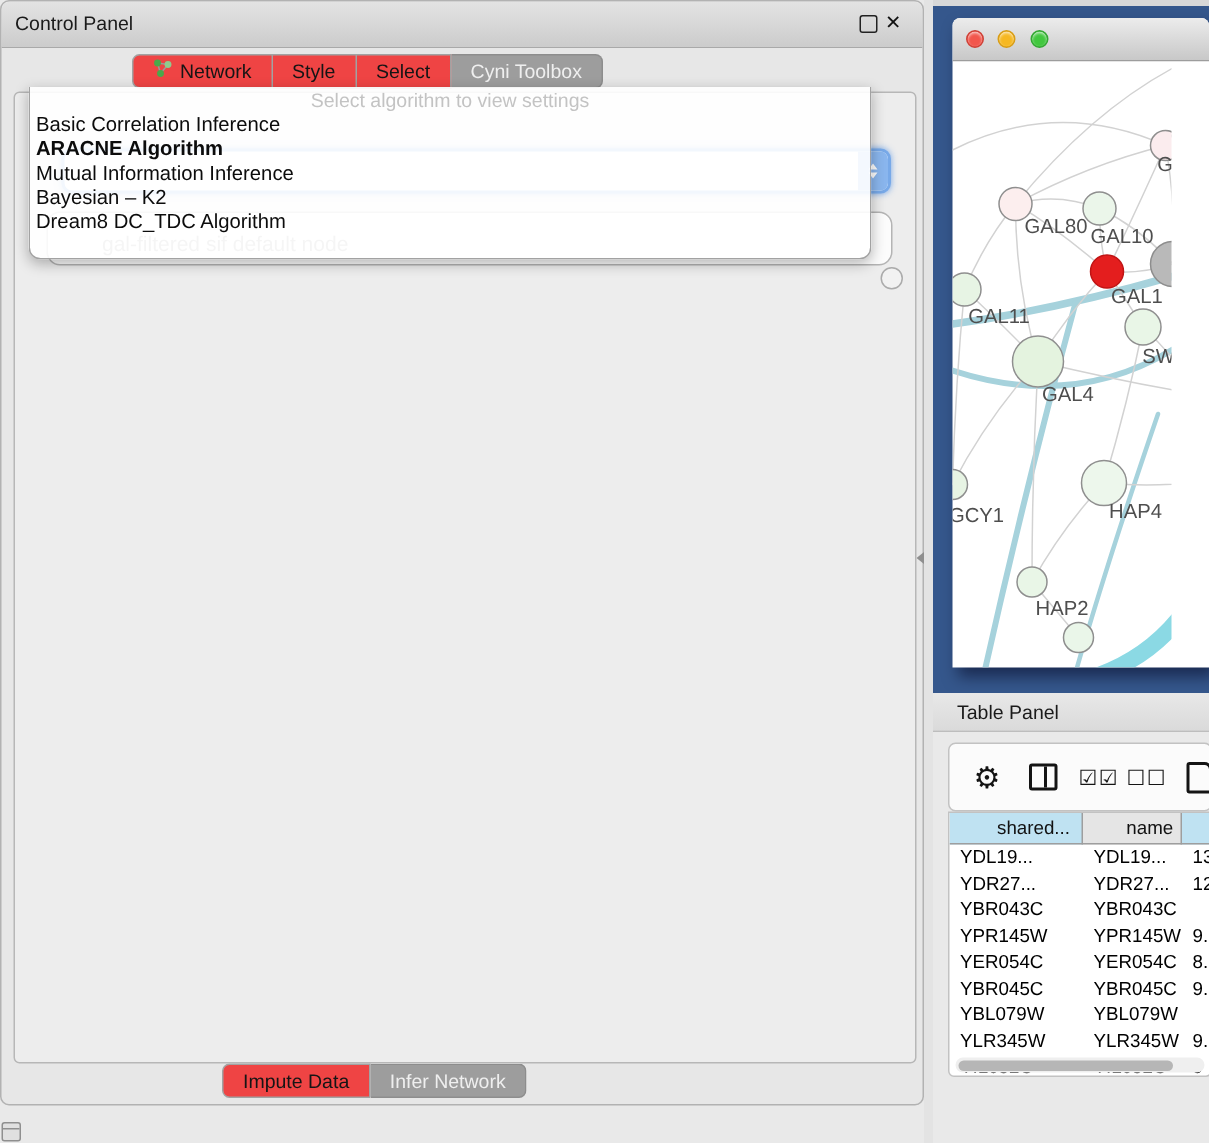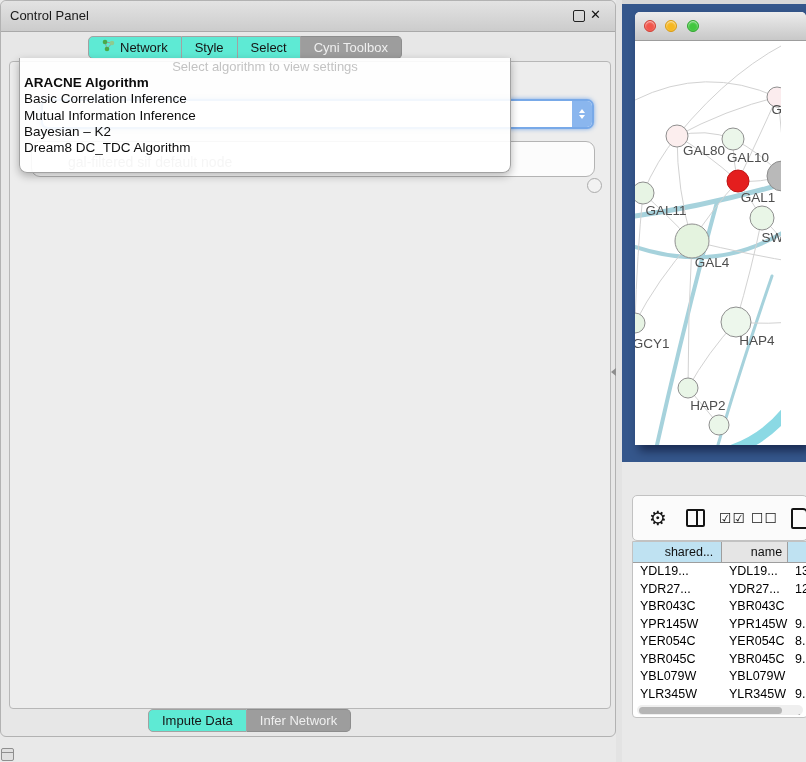--- a/index.html
+++ b/index.html
@@ -9,42 +9,42 @@
   
   #control-panel{position:absolute;left:0;top:0;width:616px;height:737px;background:#e7e7e7;
     border:1px solid #b2b2b2;border-radius:6px;box-sizing:border-box;}
   .cp-titlebar{position:absolute;left:0;top:0;right:0;height:30px;border-radius:6px 6px 0 0;
     background:linear-gradient(#e3e3e3,#cccccc);border-bottom:1px solid #a9a9a9;}
   .cp-title{position:absolute;left:9px;top:7px;font-size:13px;color:#1a1a1a;}
   .float-ic{position:absolute;left:572px;top:9px;width:10px;height:10px;border:1.6px solid #222;border-radius:2px;}
   .close-ic{position:absolute;left:589px;top:6px;font-size:13px;font-weight:700;color:#111;}
 
   .seg{display:flex;position:absolute;}
-  .seg-tab{height:21px;line-height:21px;padding:0 13px;background:#5eead4;border:1px solid #a2a2a2;border-left:none;
+  .seg-tab{height:21px;line-height:21px;padding:0 13px;background:#ef4444;border:1px solid #a2a2a2;border-left:none;
     font-size:13px;color:#151515;display:flex;align-items:center;gap:5px;white-space:nowrap;}
   .seg-tab:first-child{border-left:1px solid #a2a2a2;border-radius:5px 0 0 5px;}
   .seg-tab:last-child{border-radius:0 5px 5px 0;}
   .seg-sel{background:#9d9d9d;color:#efefef;border-color:#8d8d8d;}
 
   #inner-panel{position:absolute;left:8px;top:60px;width:602px;height:648px;background:#ededed;
     border:1px solid #b7b7b7;border-radius:4px;box-sizing:border-box;z-index:1;}
 
   
   .ghost-combo1{position:absolute;left:40px;top:98px;width:553px;height:30px;background:#fff;
     border:2px solid #78a9e8;border-radius:7px;box-shadow:0 0 4px rgba(90,150,230,.8);z-index:5;box-sizing:border-box;}
   .ghost-frag-step{position:absolute;right:0;top:0;bottom:0;width:20px;background:#8ab6ee;border-radius:0 5px 5px 0;
     display:flex;flex-direction:column;align-items:center;justify-content:center;gap:2px;}
   .ghost-combo2{position:absolute;left:30px;top:140px;width:564px;height:36px;background:#fcfcfc;
     border:1.5px solid #b4b4b4;border-radius:9px;z-index:5;box-sizing:border-box;}
   .ghost-text{position:absolute;left:36px;bottom:6px;font-size:14px;color:#9a9a9a;white-space:nowrap;}
   .help-ball{position:absolute;left:586px;top:177px;width:13px;height:13px;border-radius:50%;
     background:#f2f2f2;border:1px solid #ababab;z-index:4;}
 
   
-  .popup{position:absolute;left:18px;top:57px;width:492px;height:115px;background:rgba(255,255,255,.9);
+  .popup{position:absolute;left:18px;top:57px;width:562px;height:115px;background:rgba(255,255,255,.9);
     border:1px solid #a2a2a2;border-top:none;border-radius:0 0 8px 8px;box-shadow:0 3px 9px rgba(0,0,0,.28);
     z-index:30;box-sizing:border-box;}
   .dd-ph{font-size:13px;color:#c3c3c3;text-align:center;height:17px;line-height:17px;}
   .dd-item{font-size:13.5px;color:#0c0c0c;height:16.3px;line-height:16.3px;padding-left:4px;white-space:nowrap;}
   .dd-bold{font-weight:700;}
 
   
   .group{position:absolute;border:1px solid #bcbcbc;border-radius:3px;box-sizing:border-box;}
   .group-title{position:absolute;top:-8px;left:8px;background:#ededed;padding:0 4px;font-size:12px;color:#1c1c1c;white-space:nowrap;}
   .t-blue{color:#2323cf;}
@@ -153,22 +153,22 @@
     </div>
   </div>
   <div class="ghost-combo2">
     <span class="ghost-text">gal-filtered sif default node</span>
   </div>
   <div class="help-ball"></div>
 
   <div class="popup">
     <div class="dd-ph">Select algorithm to view settings</div>
     <div>
+        <div class="dd-item">Basic Correlation Inference</div>
         <div class="dd-item dd-bold">ARACNE Algorithm</div>
-        <div class="dd-item">Basic Correlation Inference</div>
         <div class="dd-item">Mutual Information Inference</div>
         <div class="dd-item">Bayesian – K2</div>
         <div class="dd-item">Dream8 DC_TDC Algorithm</div>
       </div>
   </div>
 
   <div class="group" style="left:14px;top:190px;width:586px;height:472px;">
     <span class="group-title">Cyni Algorithm Settings</span>
 
     <div class="vtrack" style="right:2px;top:3px;bottom:3px;width:13px;">
@@ -340,20 +340,23 @@
             <text x="16" y="308" text-anchor="middle">GCY1</text>
             <text x="122" y="305" text-anchor="middle">HAP4</text>
             <text x="166" y="305" text-anchor="middle">Y</text>
             <text x="73" y="370" text-anchor="middle">HAP2</text>
           </svg>
       </div>
     </div>
   </div>
 
   <div id="table-region">
+    <div class="tp-titlebar">
+      <span class="tp-title">Table Panel</span>
+    </div>
     <div class="tp-toolbar">
         <div class="tb-ic" style="left: 16px;">
           <span class="glyph gear">⚙</span>
         </div>
         <div class="tb-ic" style="left: 53px;">
           <div style="width:15px;height:14px;border:2px solid #141414;border-radius:2px;display:flex">
             <div style="width:50%;border-right:2px solid #141414"></div>
           </div>
         </div>
         <div class="tb-ic" style="left: 86px;">

